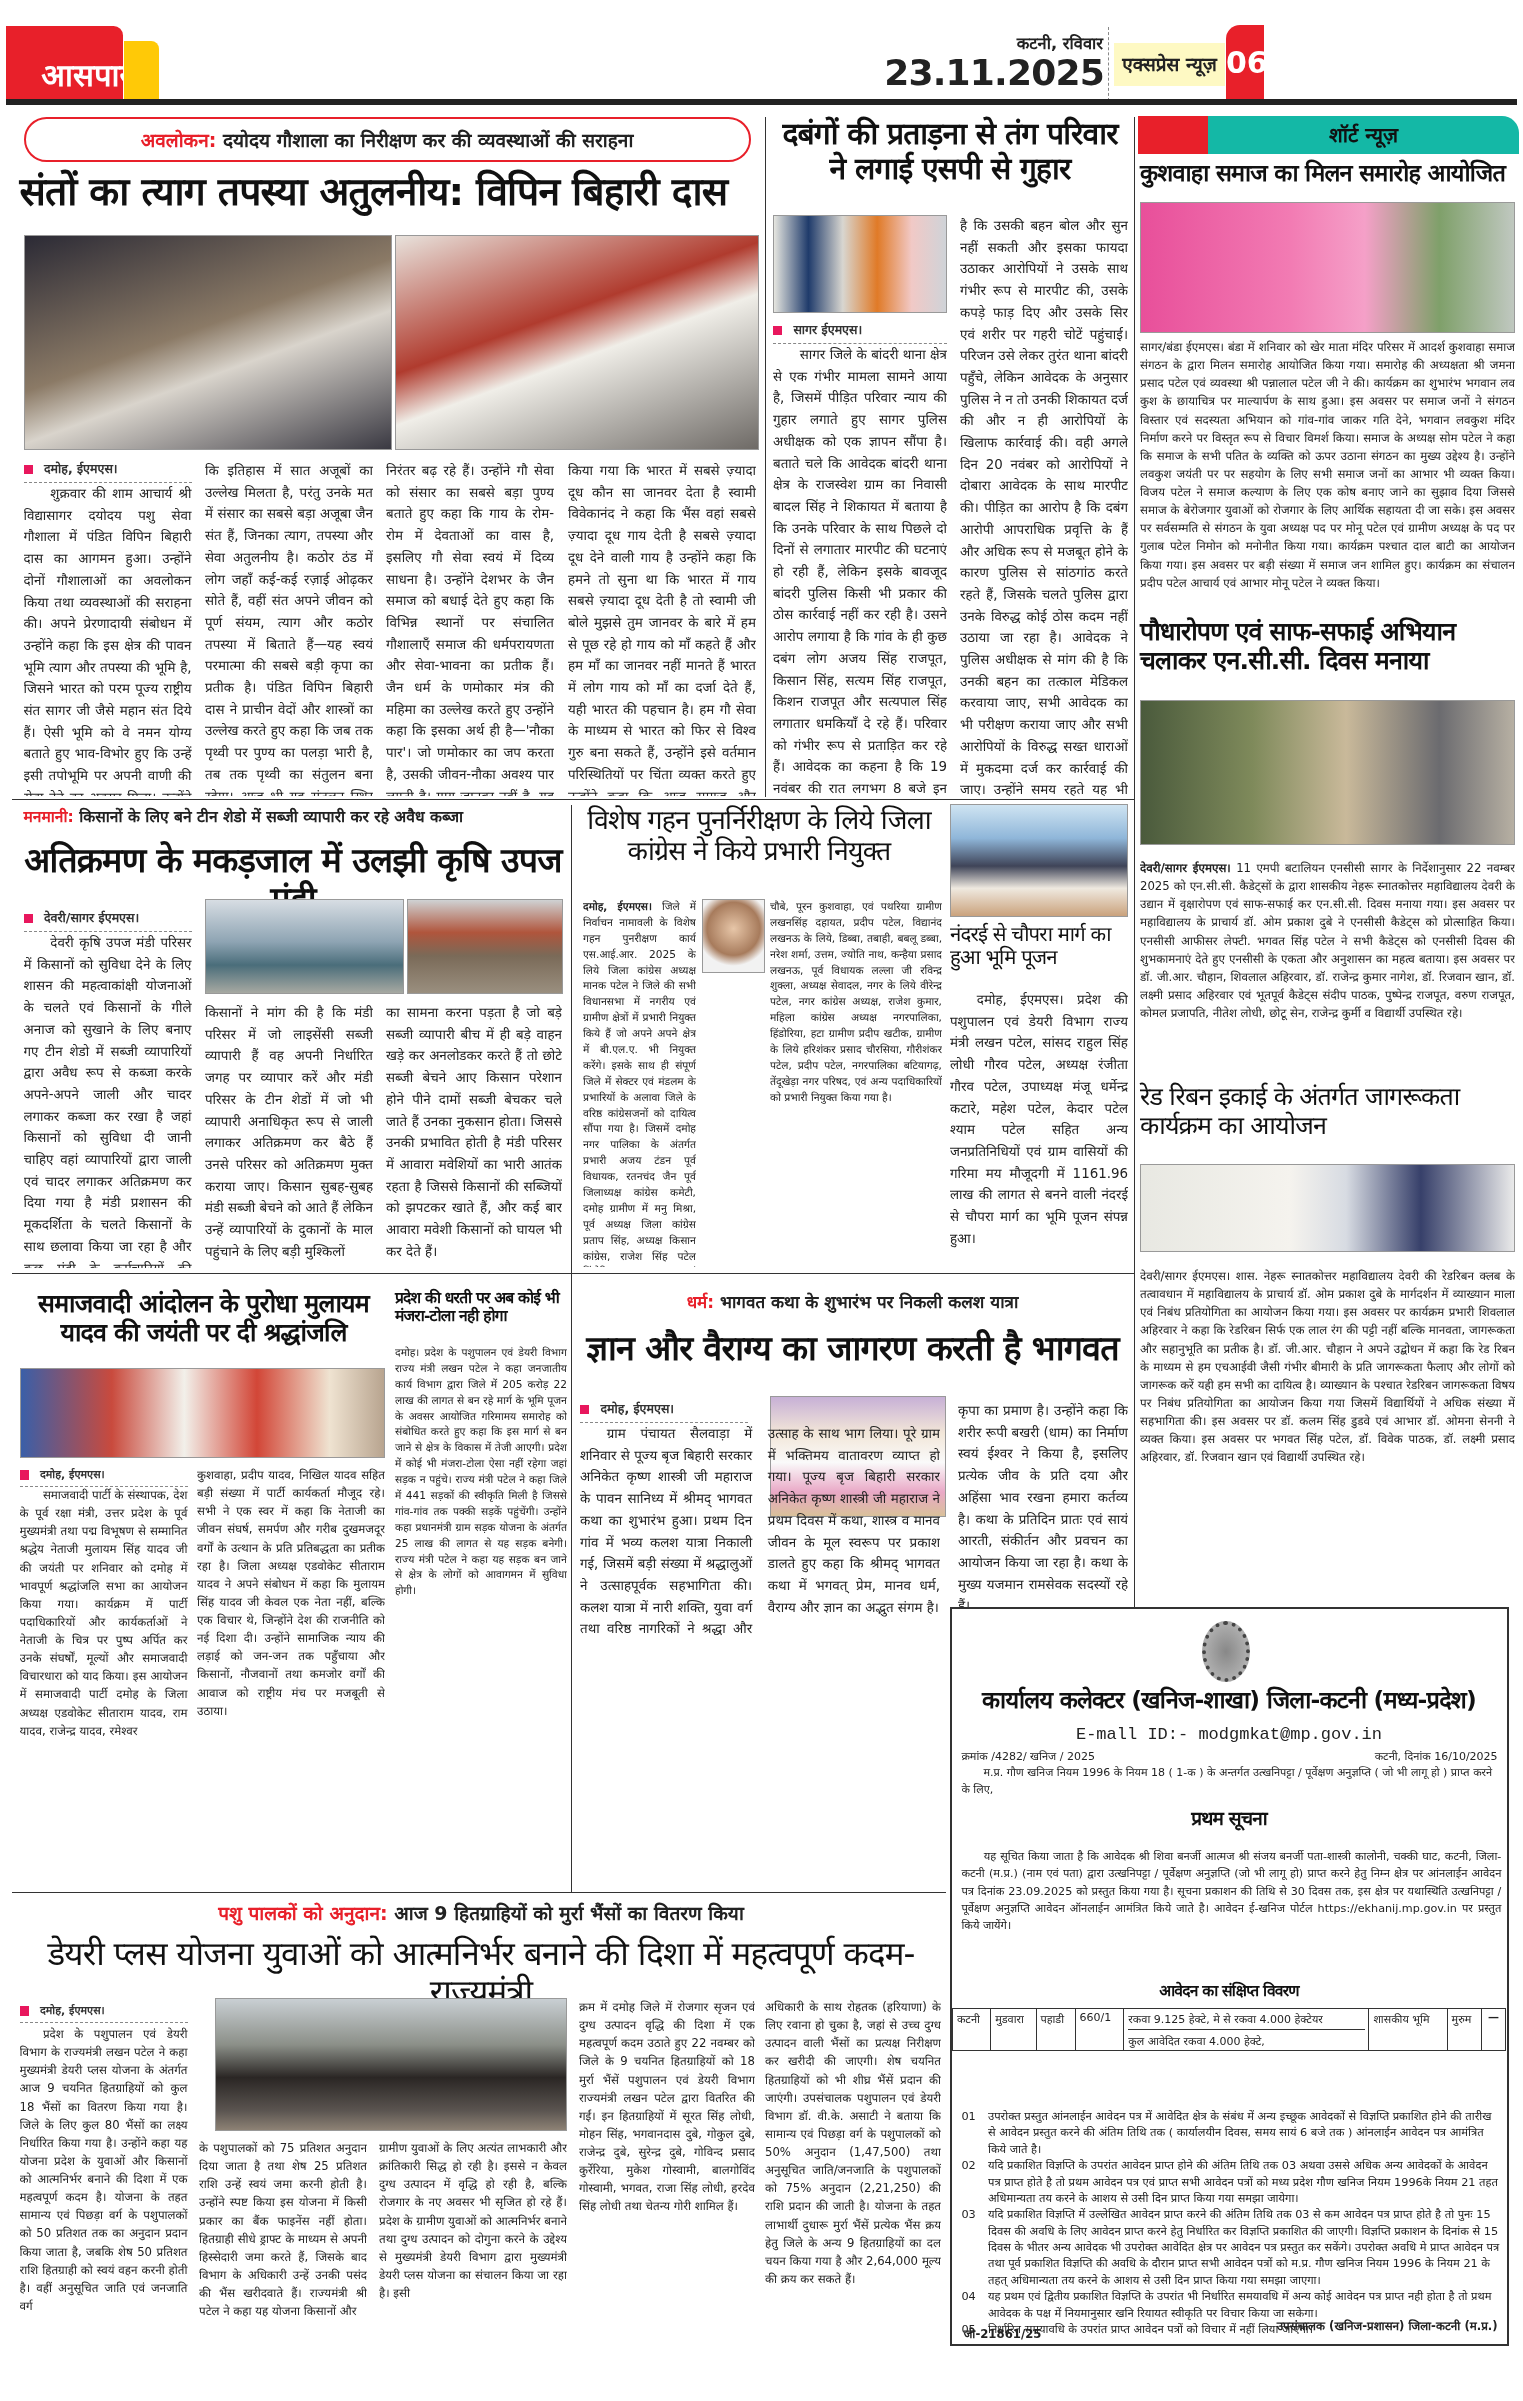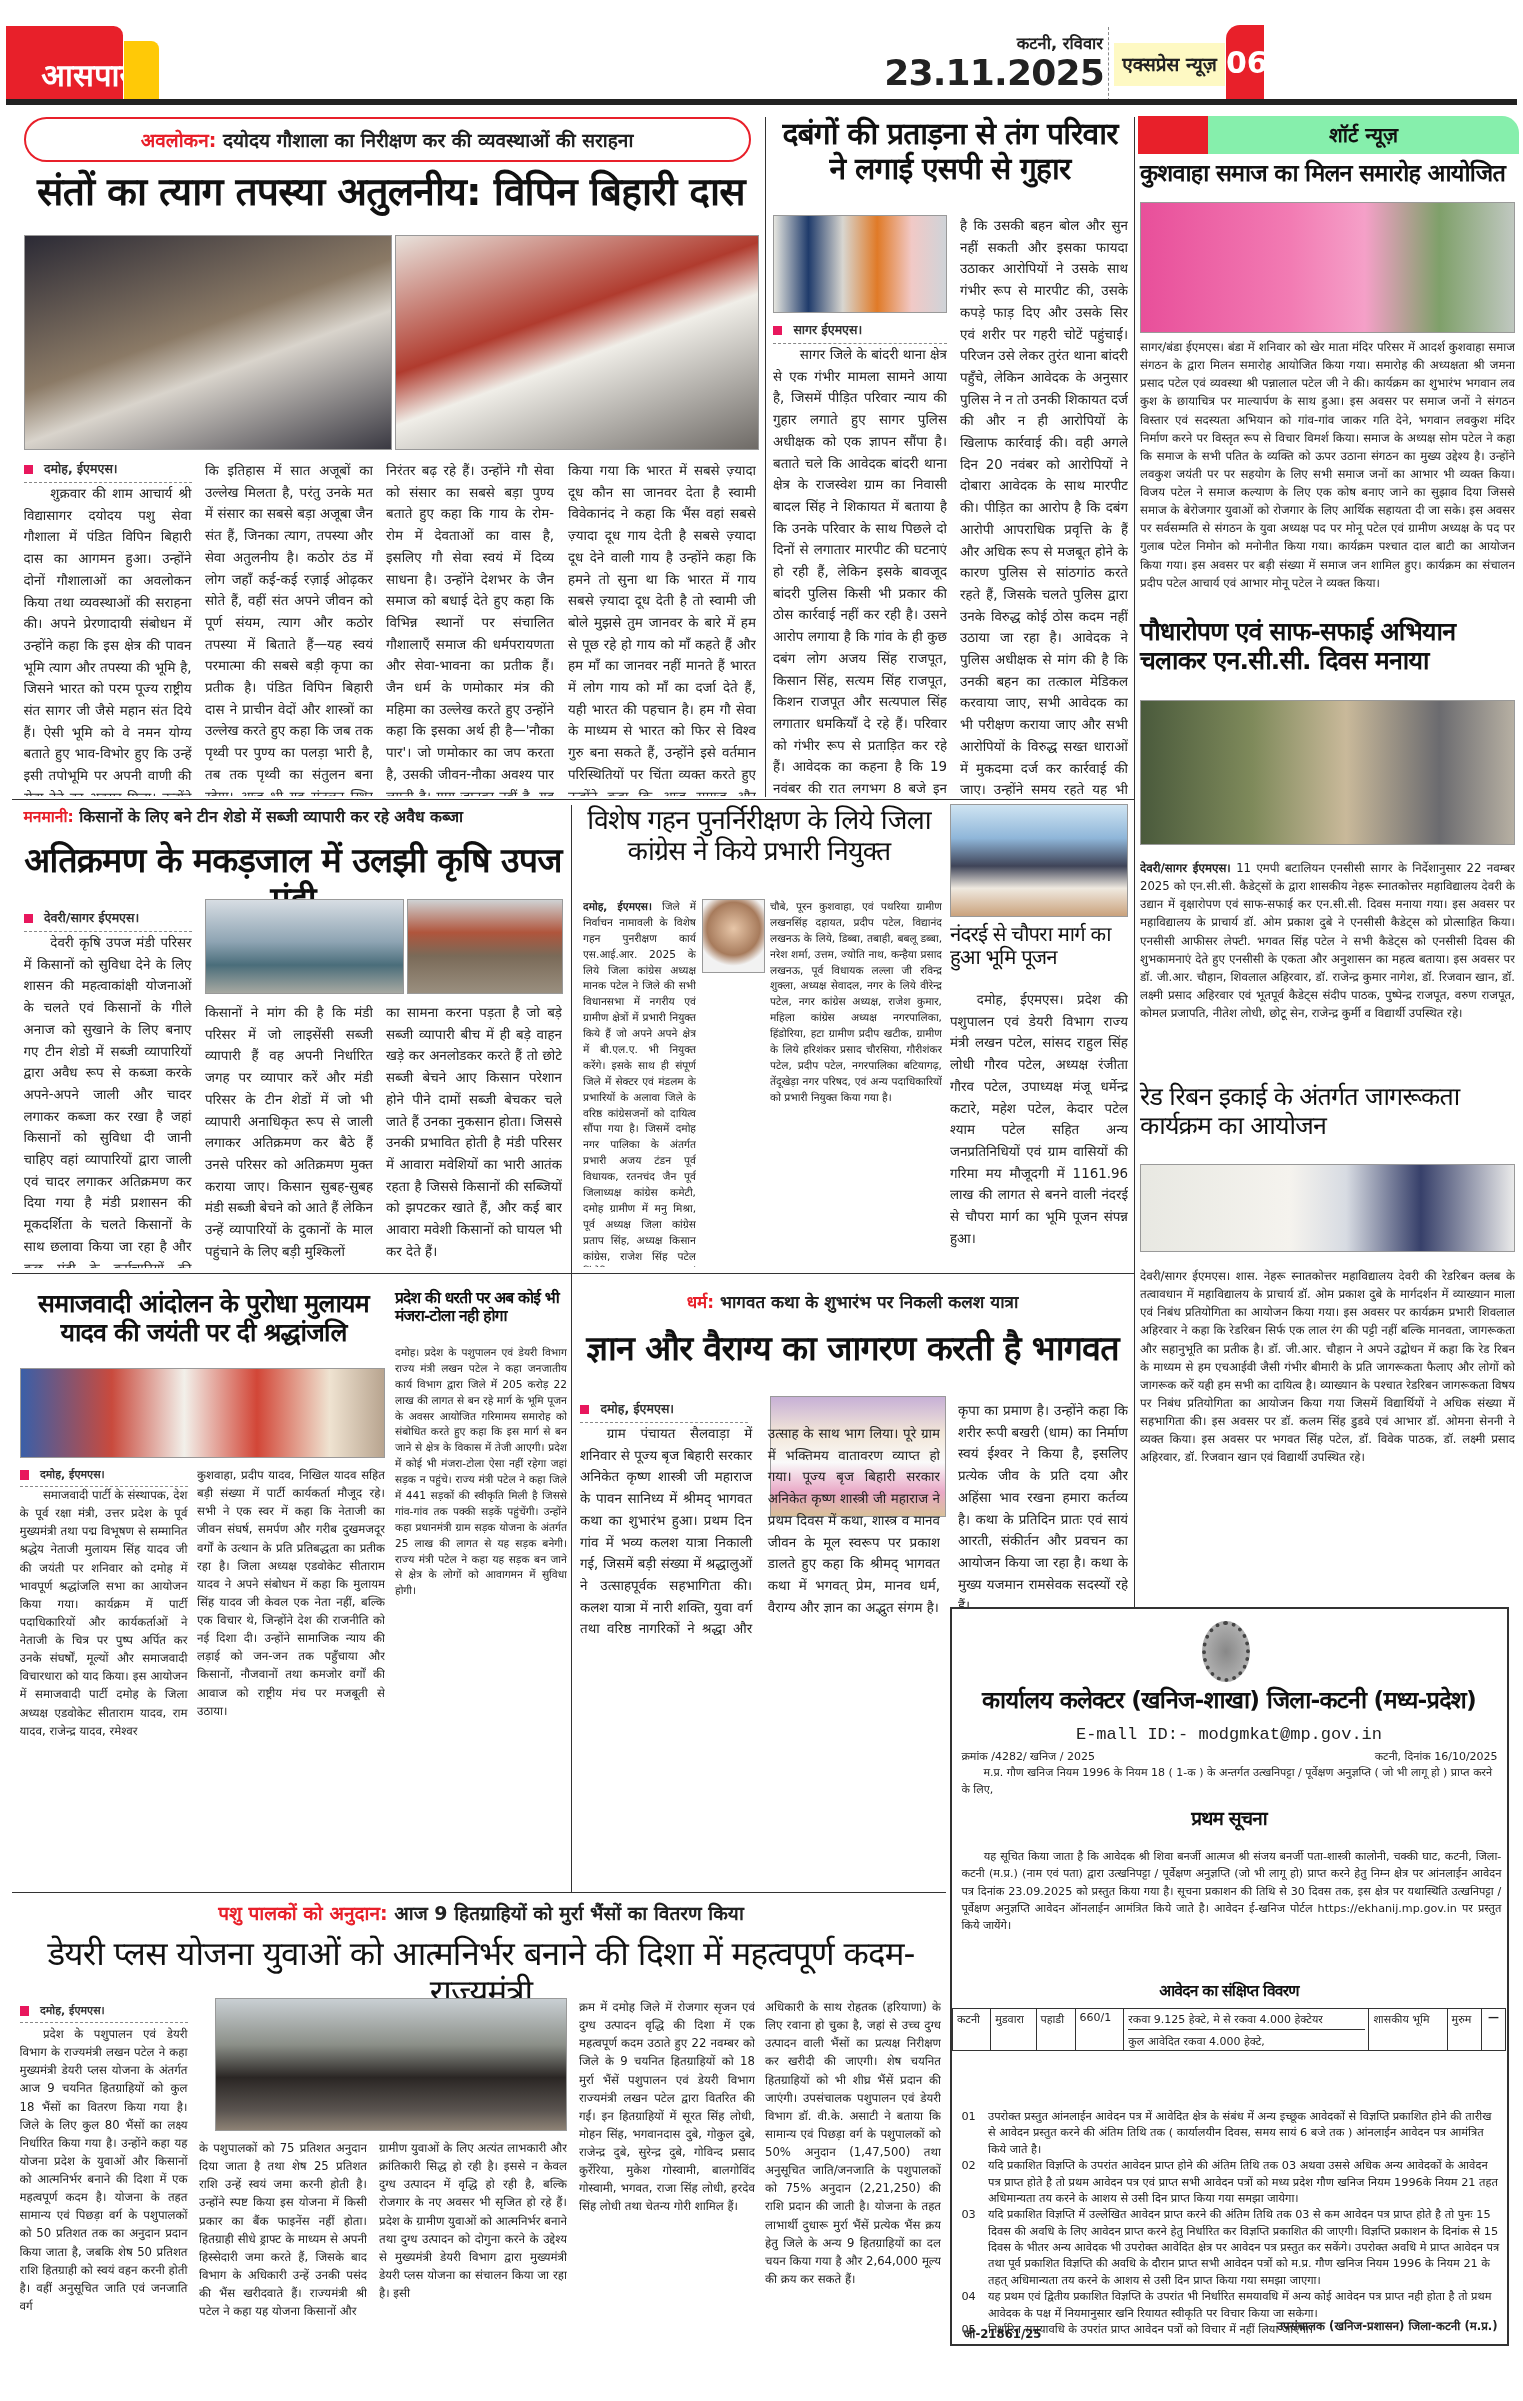--- a/index.html
+++ b/index.html
@@ -19,21 +19,21 @@
 .kicker-red{color:#e8202a}
 .headline{font-weight:bold;color:#111;letter-spacing:-0.8px;line-height:1.15}
 .photo{background:linear-gradient(135deg,#7b6b5a,#c9b8a2 40%,#5d6b78 80%,#3f3a35);border:0.8px solid #999}
 .dateline{font-size:12.5px;font-weight:bold;color:#333;border-bottom:0.8px dashed #888;padding-bottom:4.7px}
 .dateline::before{content:"";display:inline-block;width:9.4px;height:9.4px;background:#e8175d;margin-right:11px;vertical-align:middle}
 .body-text{font-size:13.4px;line-height:1.62;text-align:justify;color:#222;overflow:hidden;font-family:"DejaVu Sans",sans-serif}
 .vrule{position:absolute;border-left:1.6px solid #333}
 .hrule{position:absolute;border-top:1.6px solid #333}
 .short-tag{position:absolute;left:1138px;top:116px;width:382px;height:38px}
 .short-tag .r{position:absolute;left:0;top:0;width:70px;height:38px;background:#e8202a}
-.short-tag .y{position:absolute;left:70px;top:0;width:311px;height:38px;background:#86efac;border-top-right-radius:17px;text-align:center;font-size:20.3px;font-weight:bold;line-height:38px;color:#111}
+.short-tag .y{position:absolute;left:70px;top:0;width:311px;height:38px;background:#14b8a6;border-top-right-radius:17px;text-align:center;font-size:20.3px;font-weight:bold;line-height:38px;color:#111}
 .notice{position:absolute;left:950px;top:1607px;width:559px;height:739px;border:2.3px solid #333;background:#fff}
 .emblem{position:absolute;left:250px;top:11.7px;width:48px;height:61px;border-radius:50%;border:4.7px dotted #444;background:radial-gradient(#888,#bbb)}
 .notice table{border-collapse:collapse;width:100%;font-size:11px}
 .notice td{border:0.8px solid #333;padding:2.3px 3.9px;vertical-align:top}
 .notice .clause{font-size:11.3px;line-height:1.45;display:flex}
 .notice .clause .n{width:26.6px;flex:none}
 </style>
 </head>
 <body>
 
@@ -47,21 +47,21 @@
   <div class="mh-dash"></div>
   <div class="mh-brand">एक्सप्रेस न्यूज़</div>
   <div class="mh-page">06</div>
   <div class="mh-rule"></div>
 </div>
 
 <div class="abs kicker-box" style="left:23.5px;top:117px;width:727px;height:45px;font-size:19px">
   <span class="kicker-red">अवलोकन:</span>
   <span>दयोदय गौशाला का निरीक्षण कर की व्यवस्थाओं की सराहना</span>
 </div>
-<div class="abs headline" style="left:19.5px;top:170px;width:743px;font-size:39px;text-align:center">संतों का त्याग तपस्या अतुलनीय: विपिन बिहारी दास</div>
+<div class="abs headline" style="left:19.5px;top:170px;width:743px;font-size:39px;text-align:left">संतों का त्याग तपस्या अतुलनीय: विपिन बिहारी दास</div>
 <div class="abs photo" style="left:23.5px;top:235px;width:368px;height:215px;background:linear-gradient(160deg,#2b2a35,#8b7a66 45%,#d9d4cc 60%,#3a3942)"></div>
 <div class="abs photo" style="left:395px;top:235px;width:364px;height:215px;background:linear-gradient(160deg,#e8e2dc,#b03b2e 40%,#f0eee8 55%,#6e6a66)"></div>
 <div class="abs dateline" style="left:23.5px;top:460px;width:168px">दमोह, ईएमएस।</div>
 <div class="abs body-text" style="left:23.5px;top:483px;width:168px;height:313px;text-indent:2em">शुक्रवार की शाम आचार्य श्री विद्यासागर दयोदय पशु सेवा गौशाला में पंडित विपिन बिहारी दास का आगमन हुआ। उन्होंने दोनों गौशालाओं का अवलोकन किया तथा व्यवस्थाओं की सराहना की। अपने प्रेरणादायी संबोधन में उन्होंने कहा कि इस क्षेत्र की पावन भूमि त्याग और तपस्या की भूमि है, जिसने भारत को परम पूज्य राष्ट्रीय संत सागर जी जैसे महान संत दिये हैं। ऐसी भूमि को वे नमन योग्य बताते हुए भाव-विभोर हुए कि उन्हें इसी तपोभूमि पर अपनी वाणी की सेवा देने का अवसर मिला। उन्होंने कहा</div>
 <div class="abs body-text" style="left:205px;top:460px;width:168px;height:336px">कि इतिहास में सात अजूबों का उल्लेख मिलता है, परंतु उनके मत में संसार का सबसे बड़ा अजूबा जैन संत हैं, जिनका त्याग, तपस्या और सेवा अतुलनीय है। कठोर ठंड में लोग जहाँ कई-कई रज़ाई ओढ़कर सोते हैं, वहीं संत अपने जीवन को पूर्ण संयम, त्याग और कठोर तपस्या में बिताते हैं—यह स्वयं परमात्मा की सबसे बड़ी कृपा का प्रतीक है। पंडित विपिन बिहारी दास ने प्राचीन वेदों और शास्त्रों का उल्लेख करते हुए कहा कि जब तक पृथ्वी पर पुण्य का पलड़ा भारी है, तब तक पृथ्वी का संतुलन बना रहेगा। आज भी यह संतुलन स्थिर है क्योंकि संसार में पुण्य कार्य, विशेषकर गौ सेवा,</div>
 <div class="abs body-text" style="left:386px;top:460px;width:168px;height:336px">निरंतर बढ़ रहे हैं। उन्होंने गौ सेवा को संसार का सबसे बड़ा पुण्य बताते हुए कहा कि गाय के रोम-रोम में देवताओं का वास है, इसलिए गौ सेवा स्वयं में दिव्य साधना है। उन्होंने देशभर के जैन समाज को बधाई देते हुए कहा कि विभिन्न स्थानों पर संचालित गौशालाएँ समाज की धर्मपरायणता और सेवा-भावना का प्रतीक हैं। जैन धर्म के णमोकार मंत्र की महिमा का उल्लेख करते हुए उन्होंने कहा कि इसका अर्थ ही है—'नौका पार'। जो णमोकार का जप करता है, उसकी जीवन-नौका अवश्य पार लगती है। गाय जानवर नहीं है, यह बात स्वामी विवेकानंद ने मॉरीशस गए तो वहां उनसे पूछा</div>
 <div class="abs body-text" style="left:568px;top:460px;width:188px;height:336px">किया गया कि भारत में सबसे ज़्यादा दूध कौन सा जानवर देता है स्वामी विवेकानंद ने कहा कि भैंस वहां सबसे ज़्यादा दूध गाय देती है सबसे ज़्यादा दूध देने वाली गाय है उन्होंने कहा कि हमने तो सुना था कि भारत में गाय सबसे ज़्यादा दूध देती है तो स्वामी जी बोले मुझसे तुम जानवर के बारे में हम से पूछ रहे हो गाय को माँ कहते हैं और हम माँ का जानवर नहीं मानते हैं भारत में लोग गाय को माँ का दर्जा देते हैं, यही भारत की पहचान है। हम गौ सेवा के माध्यम से भारत को फिर से विश्व गुरु बना सकते हैं, उन्होंने इसे वर्तमान परिस्थितियों पर चिंता व्यक्त करते हुए उन्होंने कहा कि आज समाज और सामाजिक संरचना अनेक चुनौतियों से गुजर रही है।</div>
 
 <div class="vrule" style="left:765px;top:117px;height:680px"></div>
 

